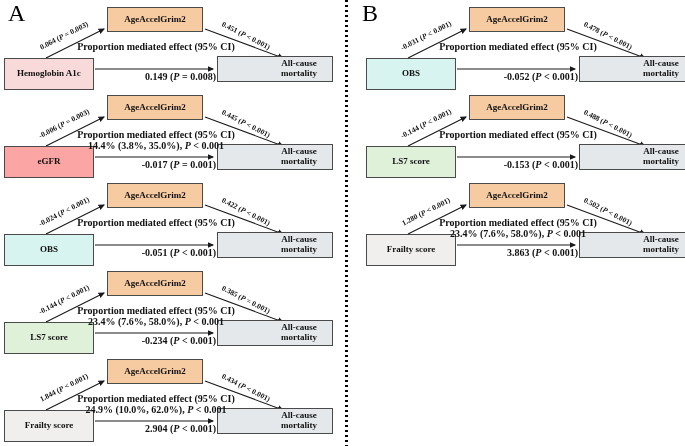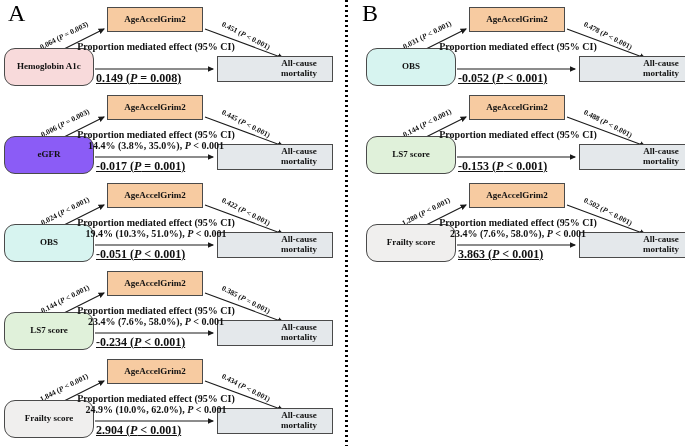--- a/index.html
+++ b/index.html
@@ -17,35 +17,35 @@
   .diagrams { position:absolute; top:7px; left:0; }
   .panel-b .diagrams { left:12px; }
   .diagram { position:relative; width:342px; height:82px; margin-bottom:6px; }
   .arrow-layer { position:absolute; left:0; top:0; }
   .box {
     position:absolute; border:1px solid #4a4a4a; display:flex;
     align-items:center; justify-content:center; text-align:center;
     font-weight:bold; font-size:9px; line-height:1.1; color:#111;
   }
   .mediator { left:107px; top:0; width:96px; height:25px; }
-  .exposure { left:4px;  top:41px; width:90px; height:38px;border-radius:11px; }
+  .exposure { left:4px;  top:51px; width:90px; height:32px; }
   .outcome  { left:217px; top:49px; width:116px; height:26px;padding-left:48px; }
   .plabel {
     position:absolute; width:88px; text-align:center; white-space:nowrap;
     font-weight:bold; font-size:7.5px; color:#111;
   }
   .a-label { left:20px;  top:24px; transform:rotate(-27deg); }
   .b-label { left:202px; top:24px; transform:rotate(27deg); }
   .center-text {
     position:absolute; left:76px; top:34px; width:160px; text-align:center;
     font-weight:bold; font-size:10px; line-height:11px; color:#111; white-space:nowrap;
   }
   .direct-label {
-    position:absolute; left:96px; top:64px; width:120px; text-align:left;
-    font-weight:bold; font-size:12px; color:#111; white-space:nowrap;text-decoration:underline;
+    position:absolute; left:96px; top:64px; width:120px; text-align:right;
+    font-weight:bold; font-size:10px; color:#111; white-space:nowrap;
   }
   .divider {
     position:absolute; left:345px; top:0; width:2.5px; height:446px;
     background:repeating-linear-gradient(to bottom, #000 0 2.2px, transparent 2.2px 5px);
   }
   i { font-style:italic; }
 </style>
 </head>
 <body>
 
@@ -80,21 +80,21 @@
 
     <div class="diagram">
       <svg class="arrow-layer" width="342" height="82">
         <line x1="46" y1="51" x2="104" y2="22" stroke="#1a1a1a" stroke-width="1.1" marker-end="url(#ah)"></line>
         <line x1="205" y1="22" x2="283" y2="51" stroke="#1a1a1a" stroke-width="1.1" marker-end="url(#ah)"></line>
         <line x1="95" y1="62" x2="213" y2="62" stroke="#1a1a1a" stroke-width="1.1" marker-end="url(#ah)"></line>
       </svg>
       <div class="plabel a-label">-0.006 (<i>P</i> = 0.003)</div>
       <div class="plabel b-label">0.445 (<i>P</i> &lt; 0.001)</div>
       <div class="box mediator" style="background: rgb(247, 203, 161);">AgeAccelGrim2</div>
-      <div class="box exposure" style="background: #8b5cf6;">eGFR</div>
+      <div class="box exposure" style="background: #fca5a5;">eGFR</div>
       <div class="box outcome" style="background: rgb(228, 232, 235);">All-cause mortality</div>
       <div class="center-text">
         <div>Proportion mediated effect (95% CI)</div>
         <div>14.4% (3.8%, 35.0%), <i>P</i> &lt; 0.001</div>
       </div>
       <div class="direct-label">-0.017 (<i>P</i> = 0.001)</div>
     </div>
 
     <div class="diagram">
       <svg class="arrow-layer" width="342" height="82">
@@ -102,21 +102,20 @@
         <line x1="205" y1="22" x2="283" y2="51" stroke="#1a1a1a" stroke-width="1.1" marker-end="url(#ah)"></line>
         <line x1="95" y1="62" x2="213" y2="62" stroke="#1a1a1a" stroke-width="1.1" marker-end="url(#ah)"></line>
       </svg>
       <div class="plabel a-label">-0.024 (<i>P</i> &lt; 0.001)</div>
       <div class="plabel b-label">0.422 (<i>P</i> &lt; 0.001)</div>
       <div class="box mediator" style="background: rgb(247, 203, 161);">AgeAccelGrim2</div>
       <div class="box exposure" style="background: rgb(215, 244, 240);">OBS</div>
       <div class="box outcome" style="background: rgb(228, 232, 235);">All-cause mortality</div>
       <div class="center-text">
         <div>Proportion mediated effect (95% CI)</div>
-        <div>19.4% (10.3%, 51.0%), <i>P</i> &lt; 0.001</div>
       </div>
       <div class="direct-label">-0.051 (<i>P</i> &lt; 0.001)</div>
     </div>
 
     <div class="diagram">
       <svg class="arrow-layer" width="342" height="82">
         <line x1="46" y1="51" x2="104" y2="22" stroke="#1a1a1a" stroke-width="1.1" marker-end="url(#ah)"></line>
         <line x1="205" y1="22" x2="283" y2="51" stroke="#1a1a1a" stroke-width="1.1" marker-end="url(#ah)"></line>
         <line x1="95" y1="62" x2="213" y2="62" stroke="#1a1a1a" stroke-width="1.1" marker-end="url(#ah)"></line>
       </svg>

